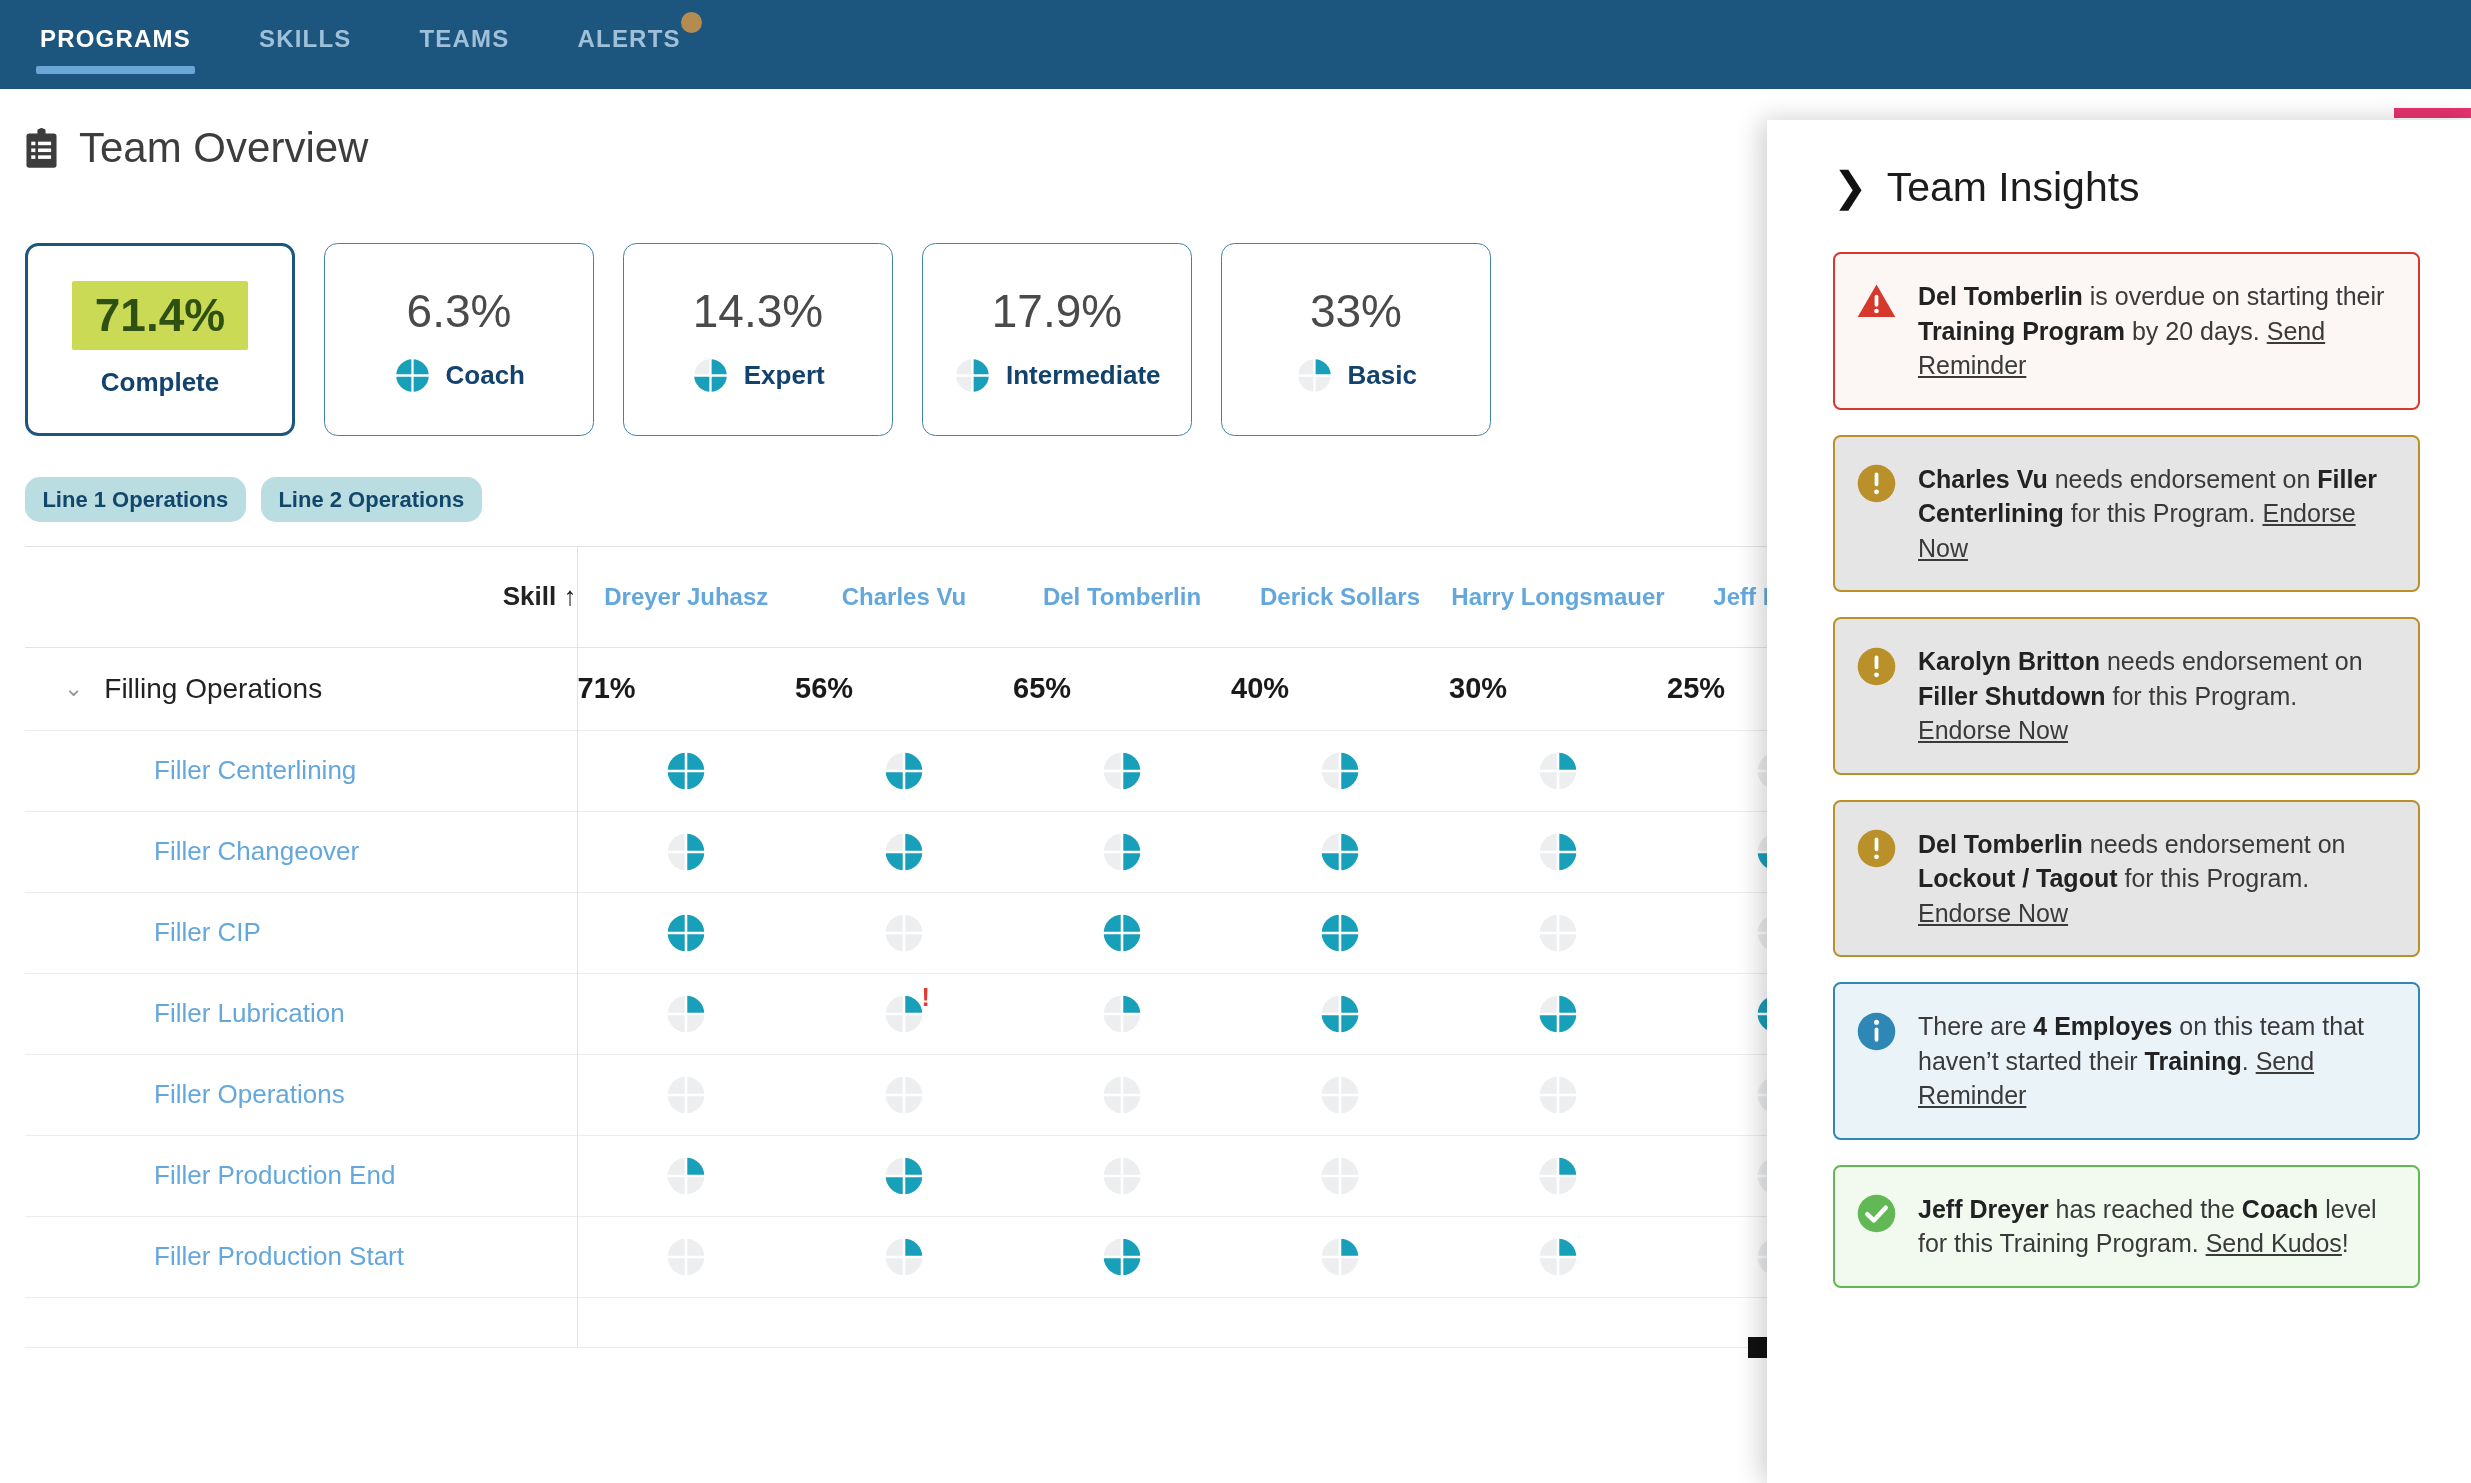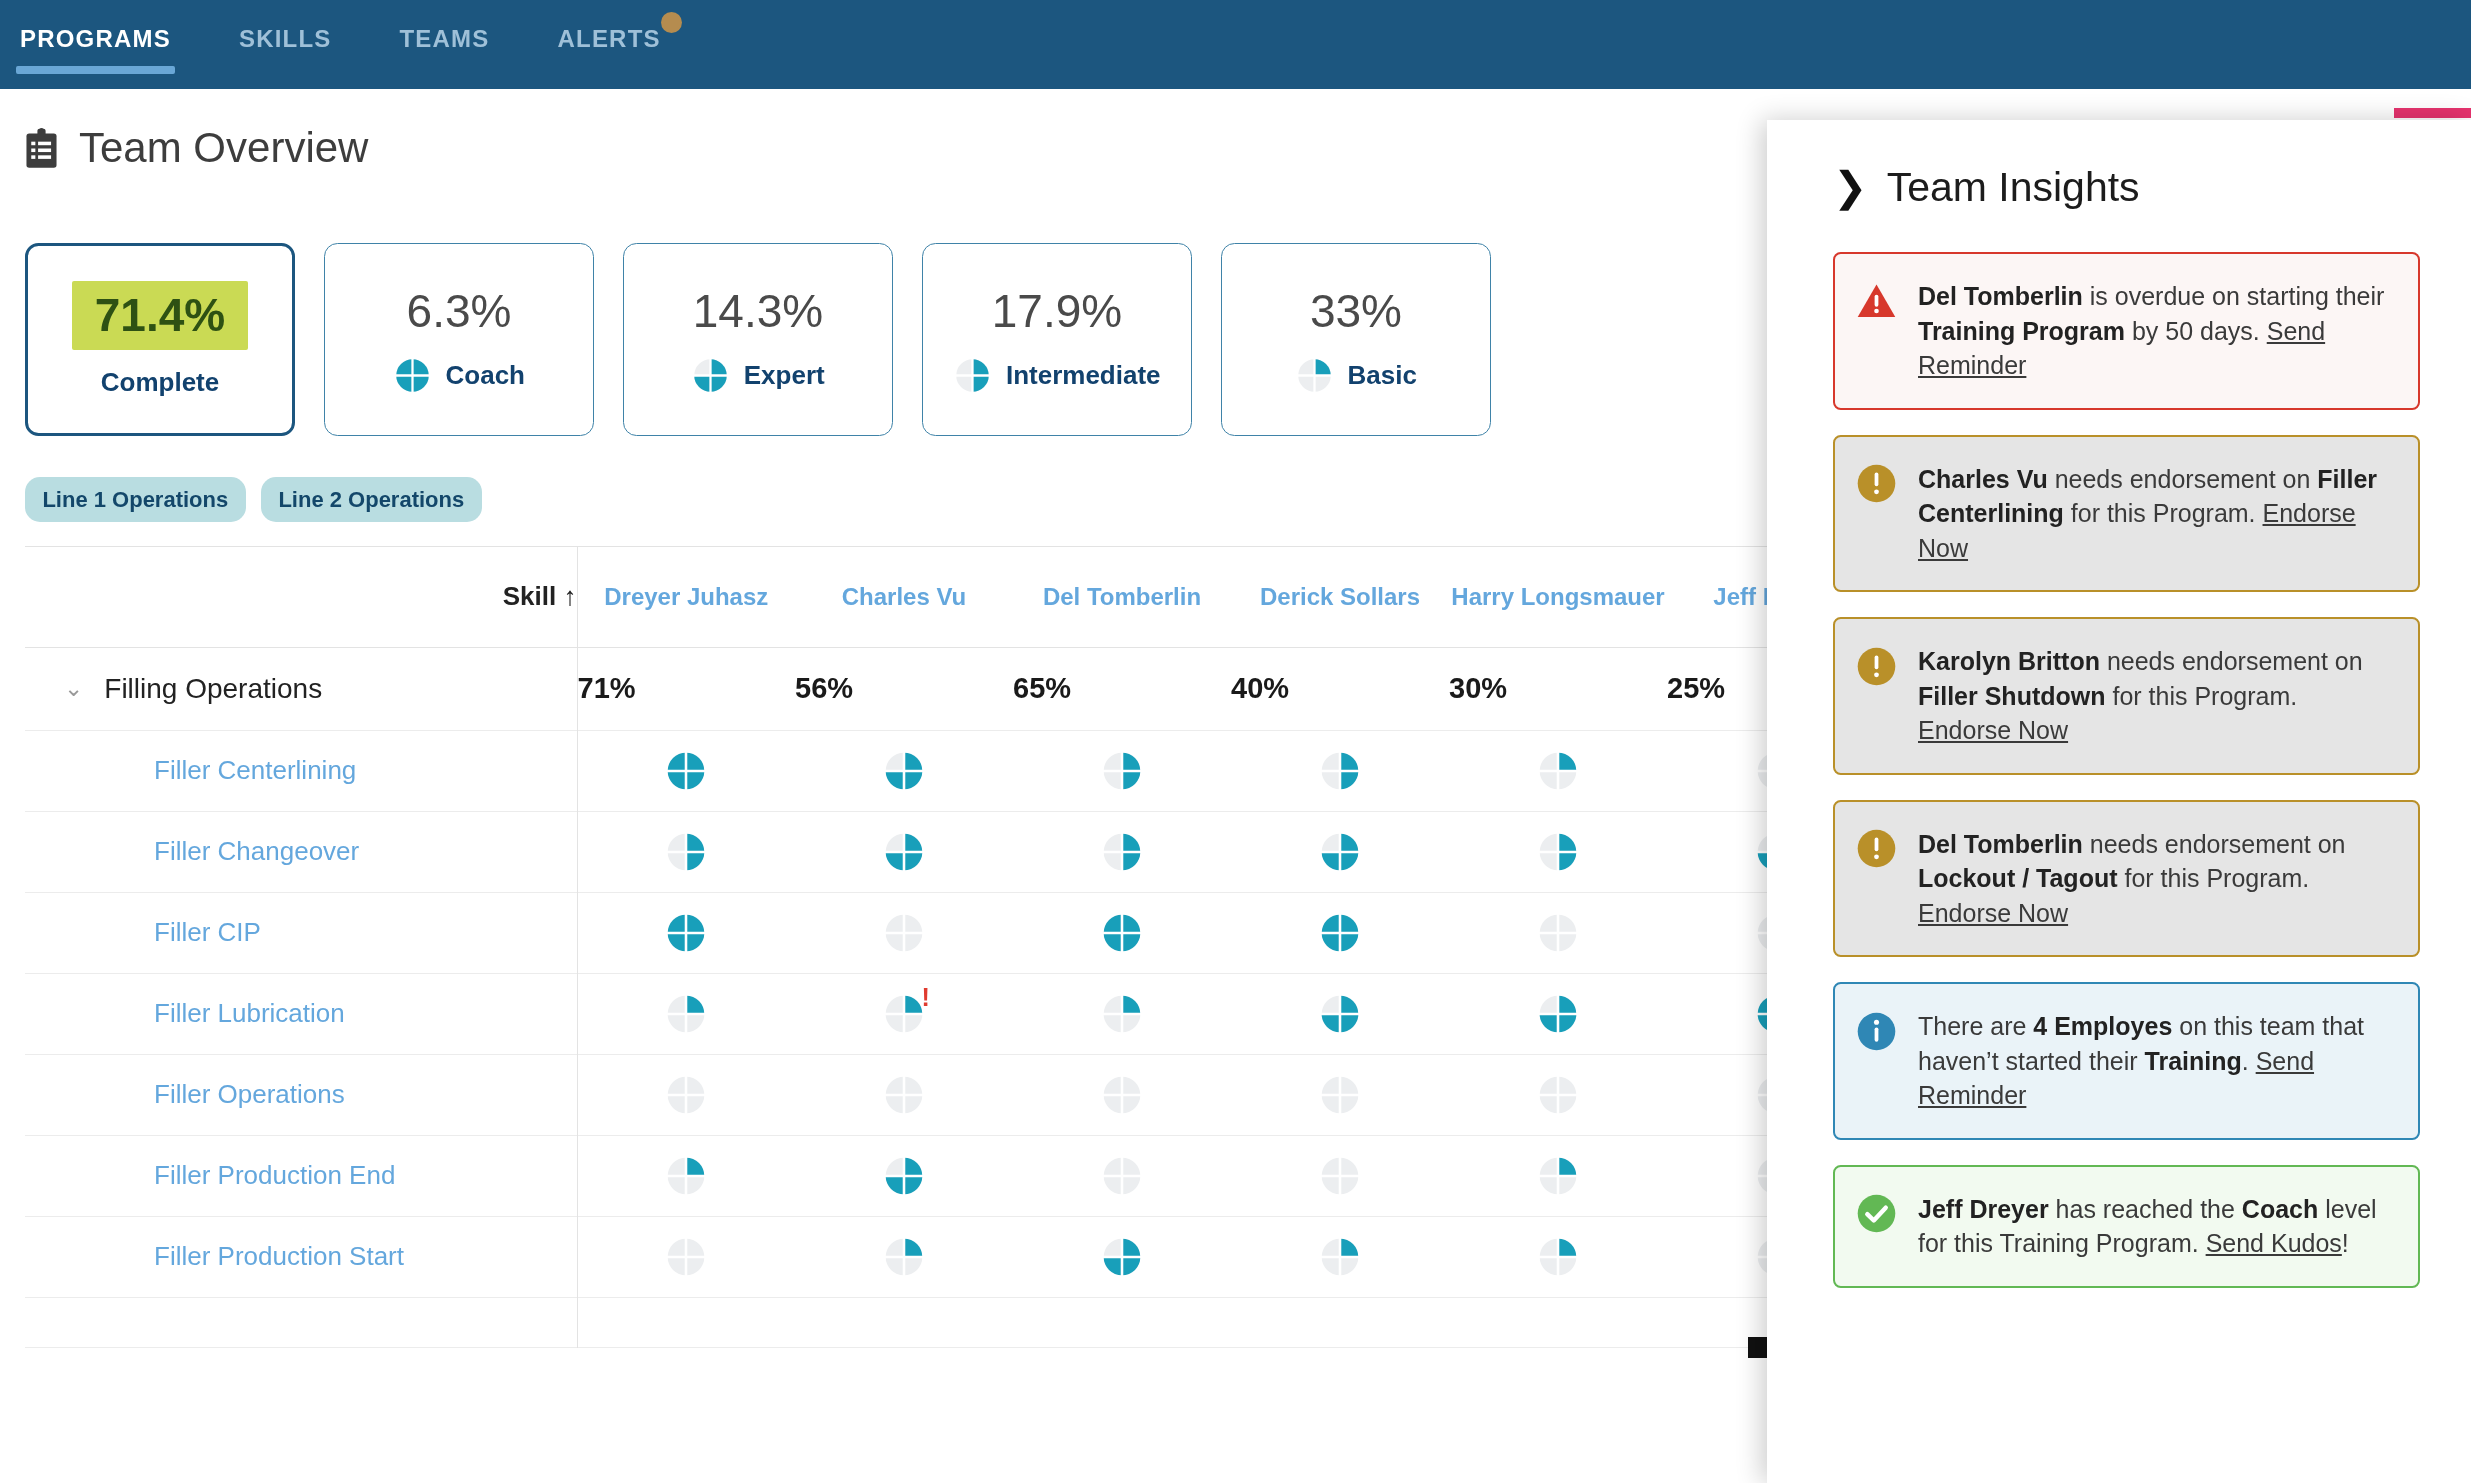--- a/index.html
+++ b/index.html
@@ -6,21 +6,21 @@
   html, body { margin:0; padding:0; }
   body {
     width:2472px; height:1483px;
     font-family:"Liberation Sans", sans-serif;
     background:#ffffff; overflow:hidden; position:relative;
   }
 
   
   .topnav {
     position:absolute; top:0; left:0; width:2472px; height:89px;
-    background:#1c567f; display:flex; align-items:flex-start; padding-left:20px;
+    background:#1c567f; display:flex; align-items:flex-start; padding-left:40px;
   }
   .nav-item {
     position:relative; color:#9fc0d8; font-size:24px; font-weight:bold;
     letter-spacing:1.2px; padding:25px 0 0 0; margin-right:68px; cursor:pointer;
   }
   .nav-item.active { color:#ffffff; }
   .nav-item.active:after {
     content:""; position:absolute; left:-3.9px; right:-3.9px; bottom:-21px;
     height:7.7px; background:#6aa7d6; border-radius:1.9px;
   }
@@ -712,21 +712,21 @@
     <span class="insights-chev">❯</span>
     <span class="insights-title">Team Insights</span>
   </div>
   <div id="insight-list">
       <div class="insight danger">
         <span><svg class="ic" viewBox="0 0 24 24">
             <path d="M12 2 L23 21 L1 21 Z" fill="#d7382c"></path>
             <rect x="10.9" y="8" width="2.2" height="7" rx="1.1" fill="#fff"></rect>
             <circle cx="12" cy="17.6" r="1.35" fill="#fff"></circle>
           </svg></span>
-        <div class="txt"><b>Del Tomberlin</b><span> is overdue on starting their </span><b>Training Program</b><span> by 50 days. </span><span class="lnk">Send Reminder</span><span></span></div>
+        <div class="txt"><b>Del Tomberlin</b><span> is overdue on starting their </span><b>Training Program</b><span> by 20 days. </span><span class="lnk">Send Reminder</span><span></span></div>
       </div>
       <div class="insight warn">
         <span><svg class="ic" viewBox="0 0 24 24">
             <circle cx="12" cy="12" r="11" fill="#b99029"></circle>
             <rect x="10.9" y="5.6" width="2.2" height="8" rx="1.1" fill="#fff"></rect>
             <circle cx="12" cy="16.9" r="1.4" fill="#fff"></circle>
           </svg></span>
         <div class="txt"><b>Charles Vu</b><span> needs endorsement on </span><b>Filler Centerlining</b><span> for this Program. </span><span class="lnk">Endorse Now</span><span></span></div>
       </div>
       <div class="insight warn">

